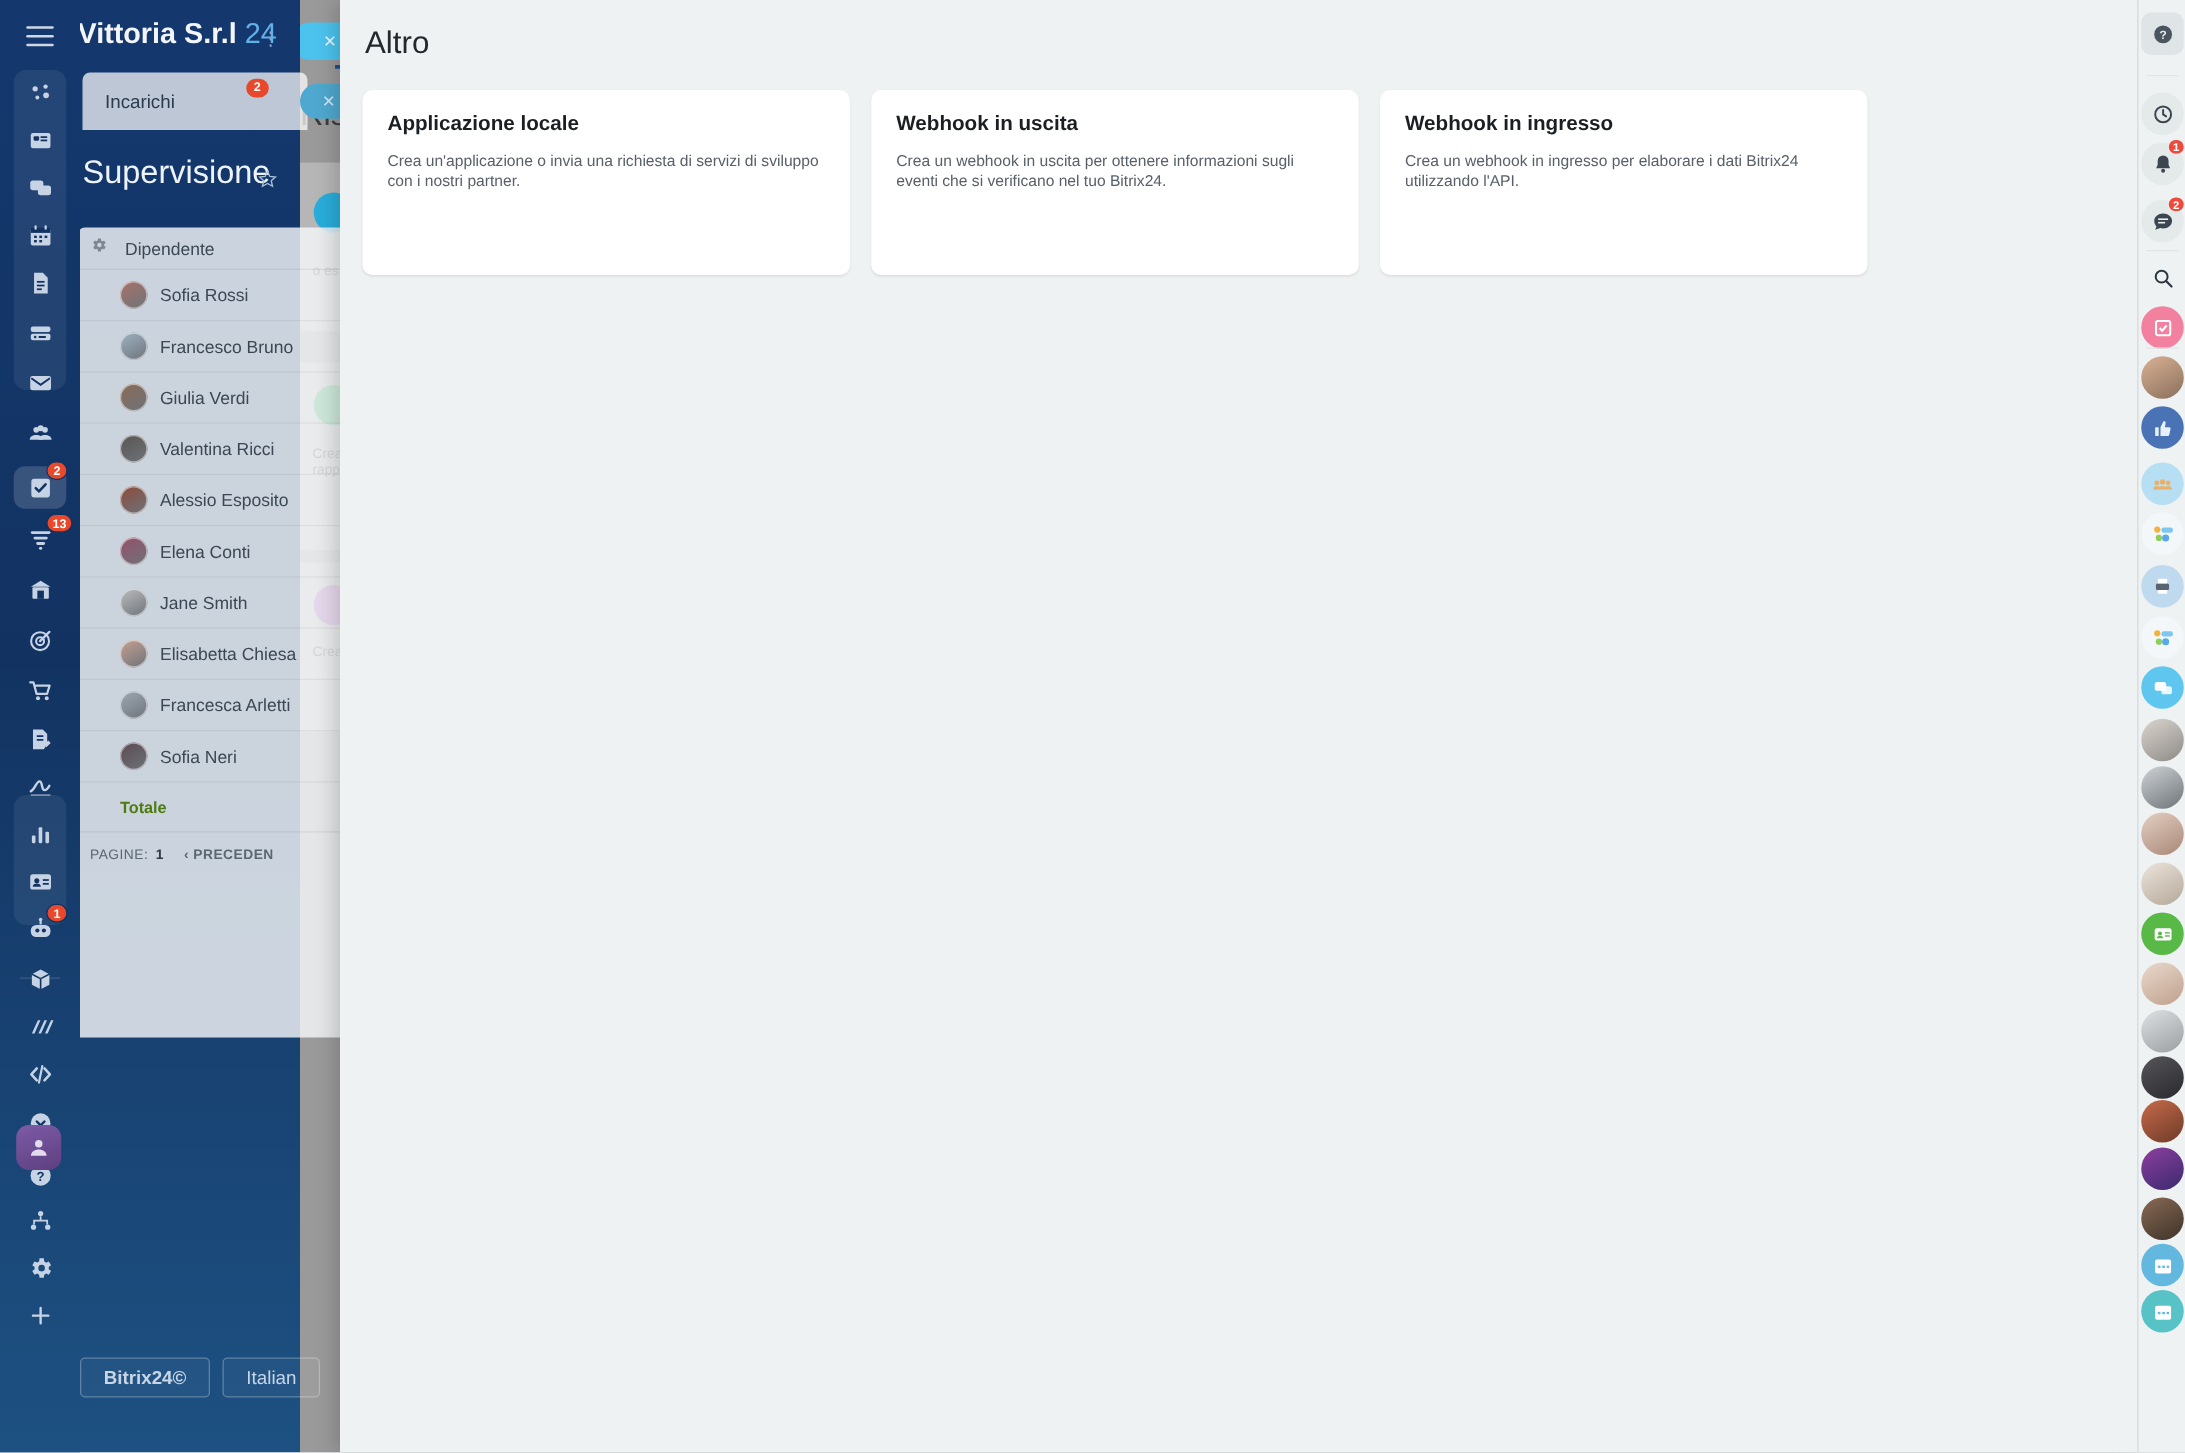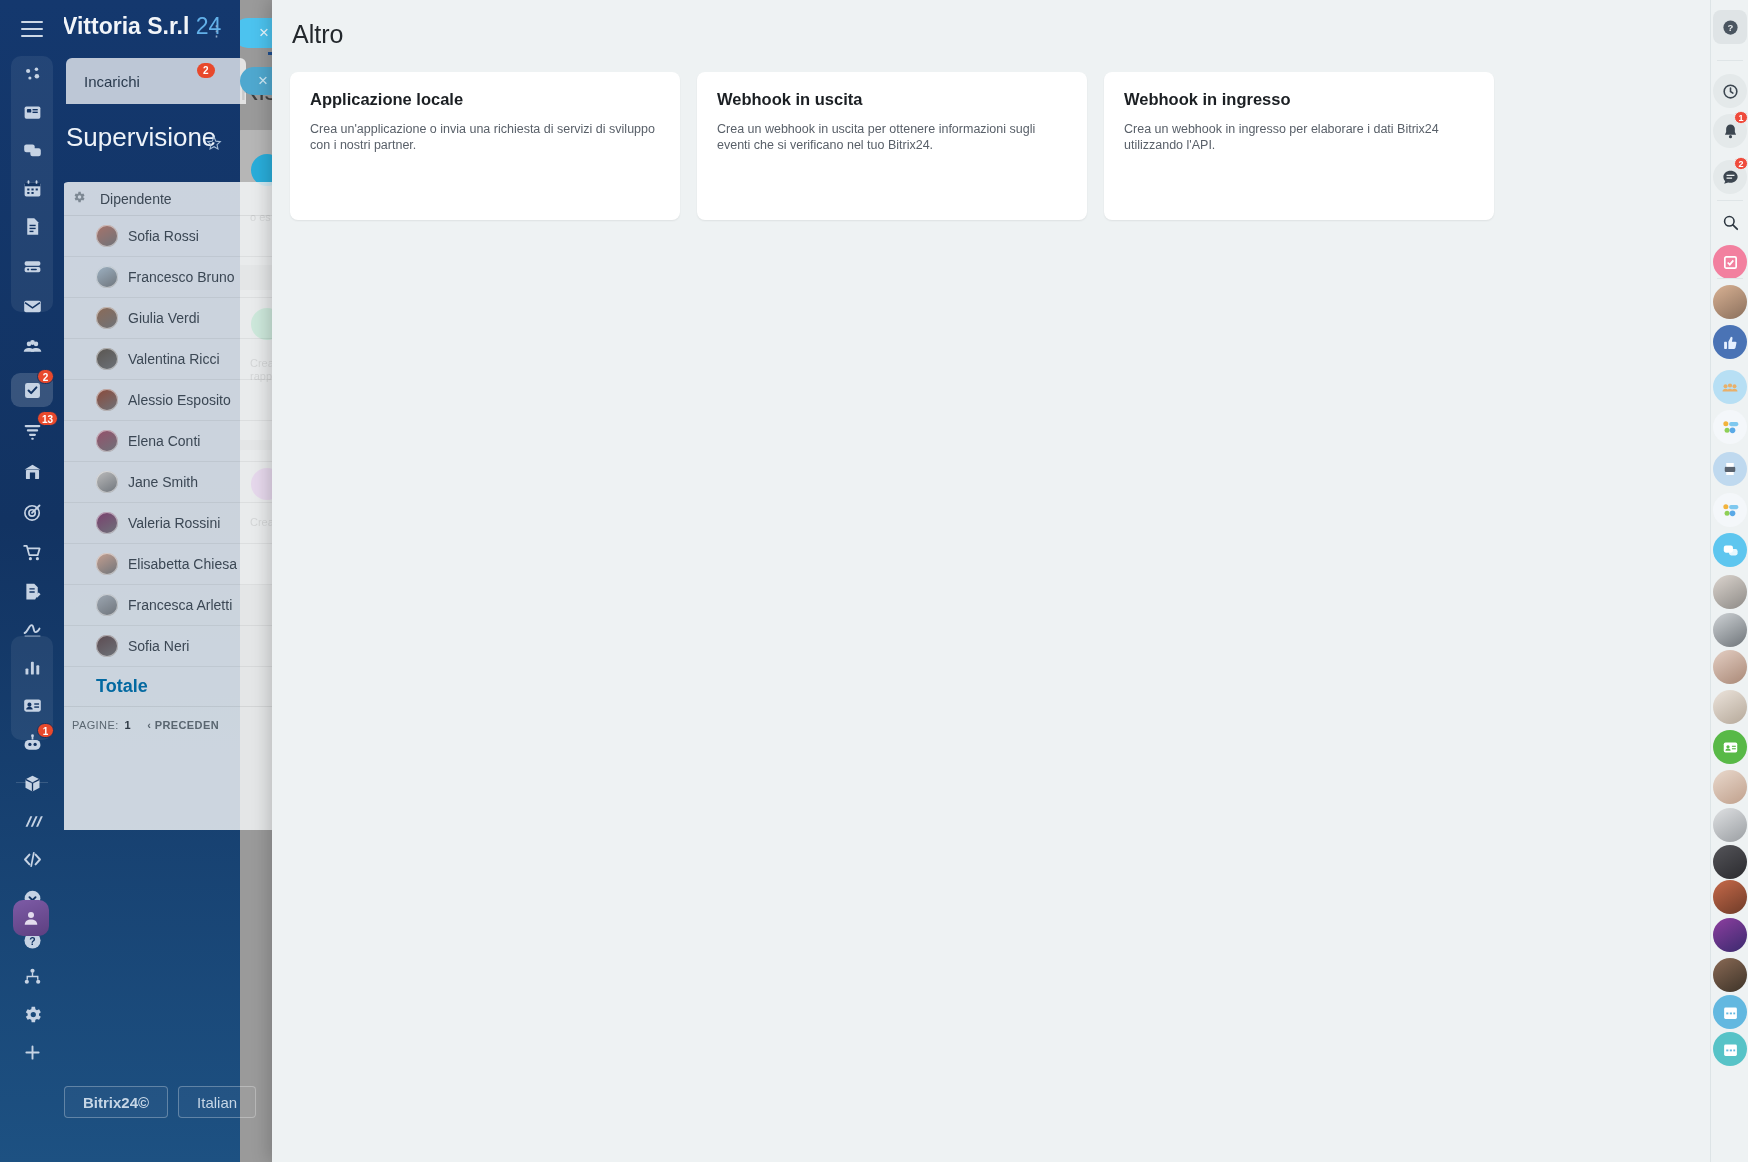--- a/index.html
+++ b/index.html
@@ -103,21 +103,21 @@
     padding-left: 34px; border-bottom: 1px solid rgba(0,0,0,0.055);
     font-size: 14px; color:#3b4754; white-space: nowrap;
   }
   .av {
     width: 22px; height:22px; border-radius:50%; flex: 0 0 22px;
     background: linear-gradient(150deg,#c8cdd3,#8f9aa5);
     box-shadow: inset 0 0 0 1px rgba(255,255,255,0.5);
   }
   .emp-total {
     height: 40px; display:flex; align-items:center; padding-left:34px;
-    font-size: 18px; font-weight:bold; color:#0369a1;
+    font-size: 13px; font-weight:bold; color:#4d7c0f;
     border-bottom: 1px solid rgba(0,0,0,0.07);
   }
   .emp-pager {
     height: 36px; display:flex; align-items:center; gap: 16px; padding-left:10px;
     font-size: 11px; color:#5a6670; letter-spacing: .4px;
   }
   .emp-pager b { color:#2f3a45; }
   .emp-pager .prev { font-weight:bold; }
 
   
@@ -275,24 +275,20 @@
             <span class="av" style="background: linear-gradient(150deg, rgb(140, 74, 58), rgb(109, 115, 122));"></span>
             <span>Alessio Esposito</span>
           </div>
           <div class="emp-row">
             <span class="av" style="background: linear-gradient(150deg, rgb(150, 80, 106), rgb(109, 115, 122));"></span>
             <span>Elena Conti</span>
           </div>
           <div class="emp-row">
             <span class="av" style="background: linear-gradient(150deg, rgb(189, 189, 189), rgb(109, 115, 122));"></span>
             <span>Jane Smith</span>
-          </div>
-          <div class="emp-row">
-            <span class="av" style="background: linear-gradient(150deg, rgb(122, 63, 110), rgb(109, 115, 122));"></span>
-            <span>Valeria Rossini</span>
           </div>
           <div class="emp-row">
             <span class="av" style="background: linear-gradient(150deg, rgb(198, 160, 144), rgb(109, 115, 122));"></span>
             <span>Elisabetta Chiesa</span>
           </div>
           <div class="emp-row">
             <span class="av" style="background: linear-gradient(150deg, rgb(159, 169, 180), rgb(109, 115, 122));"></span>
             <span>Francesca Arletti</span>
           </div>
           <div class="emp-row">

